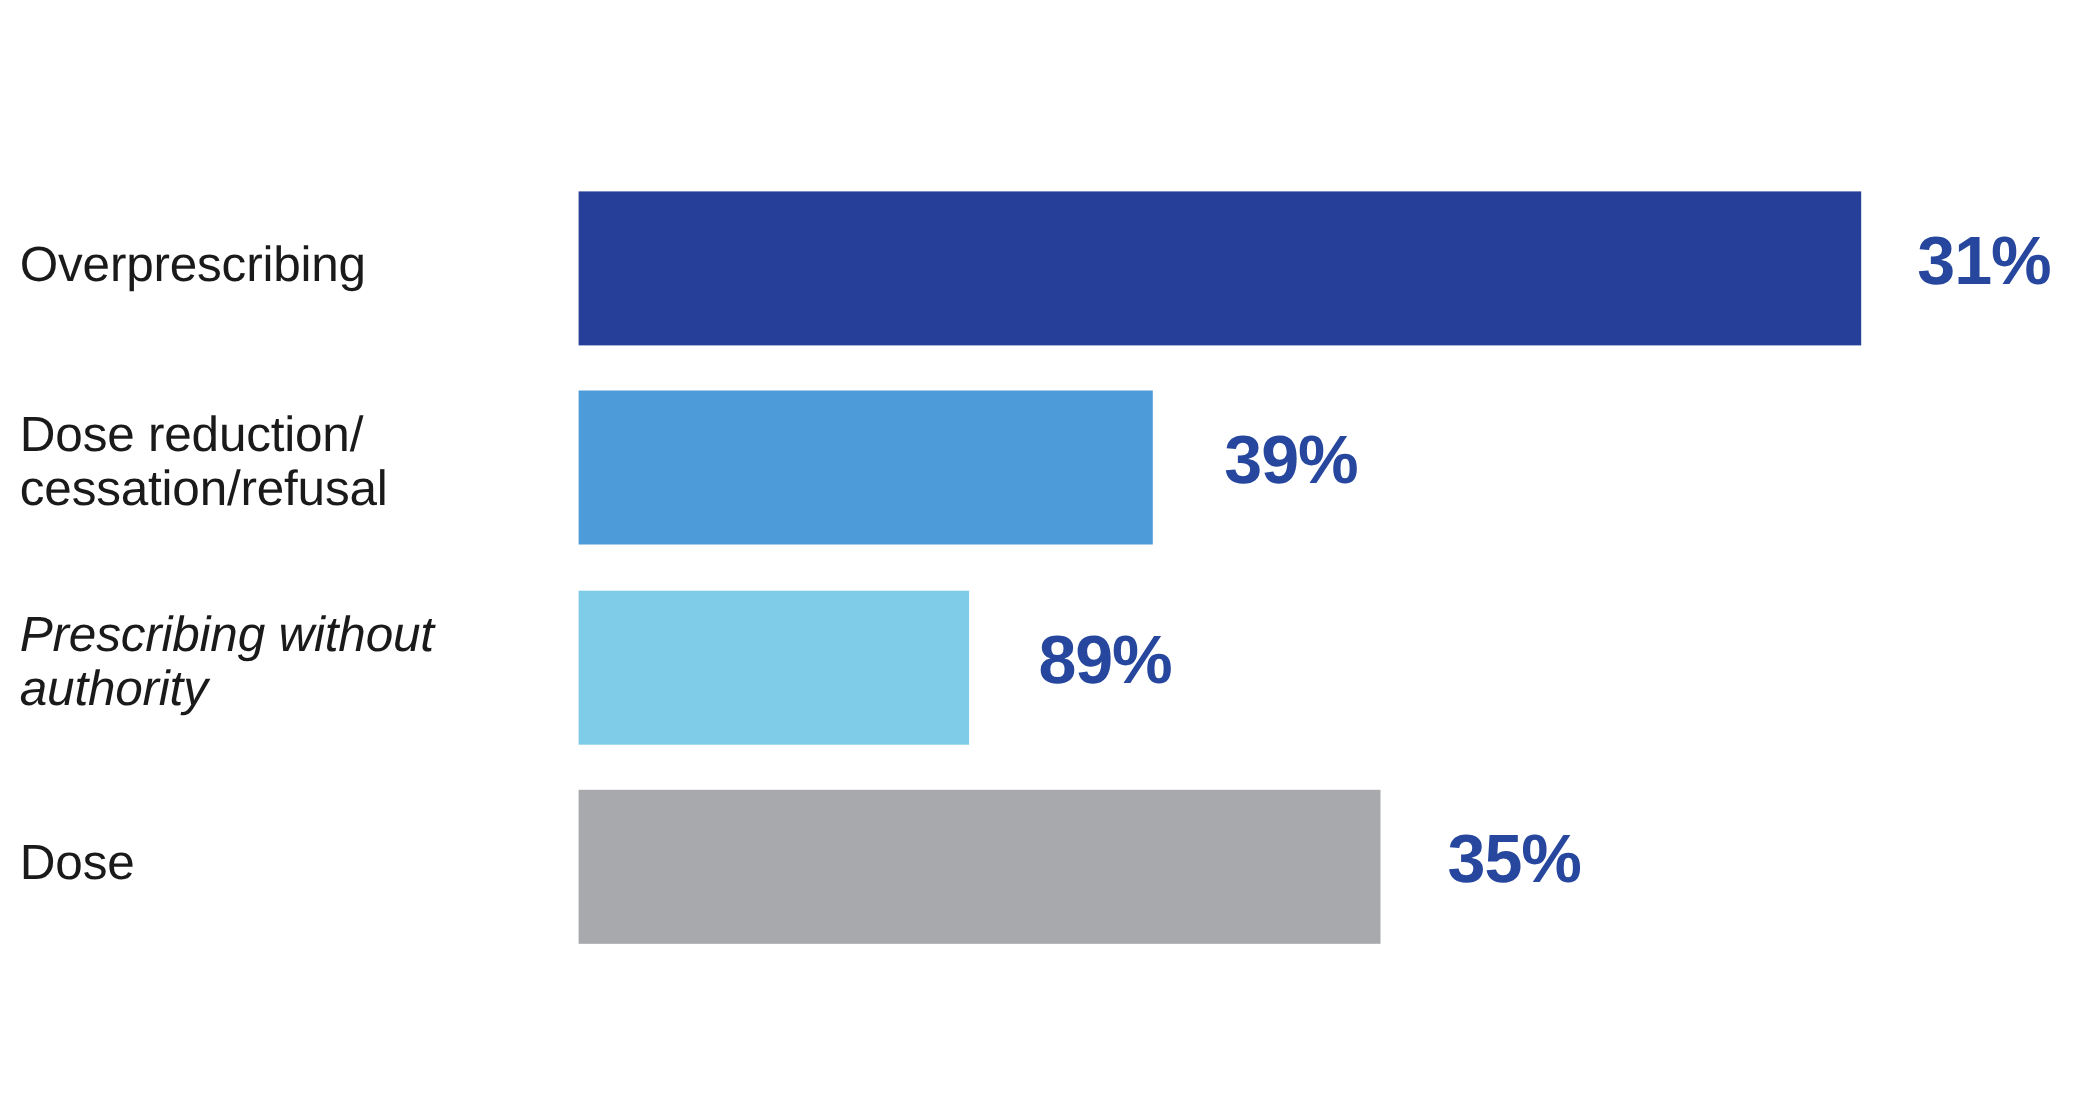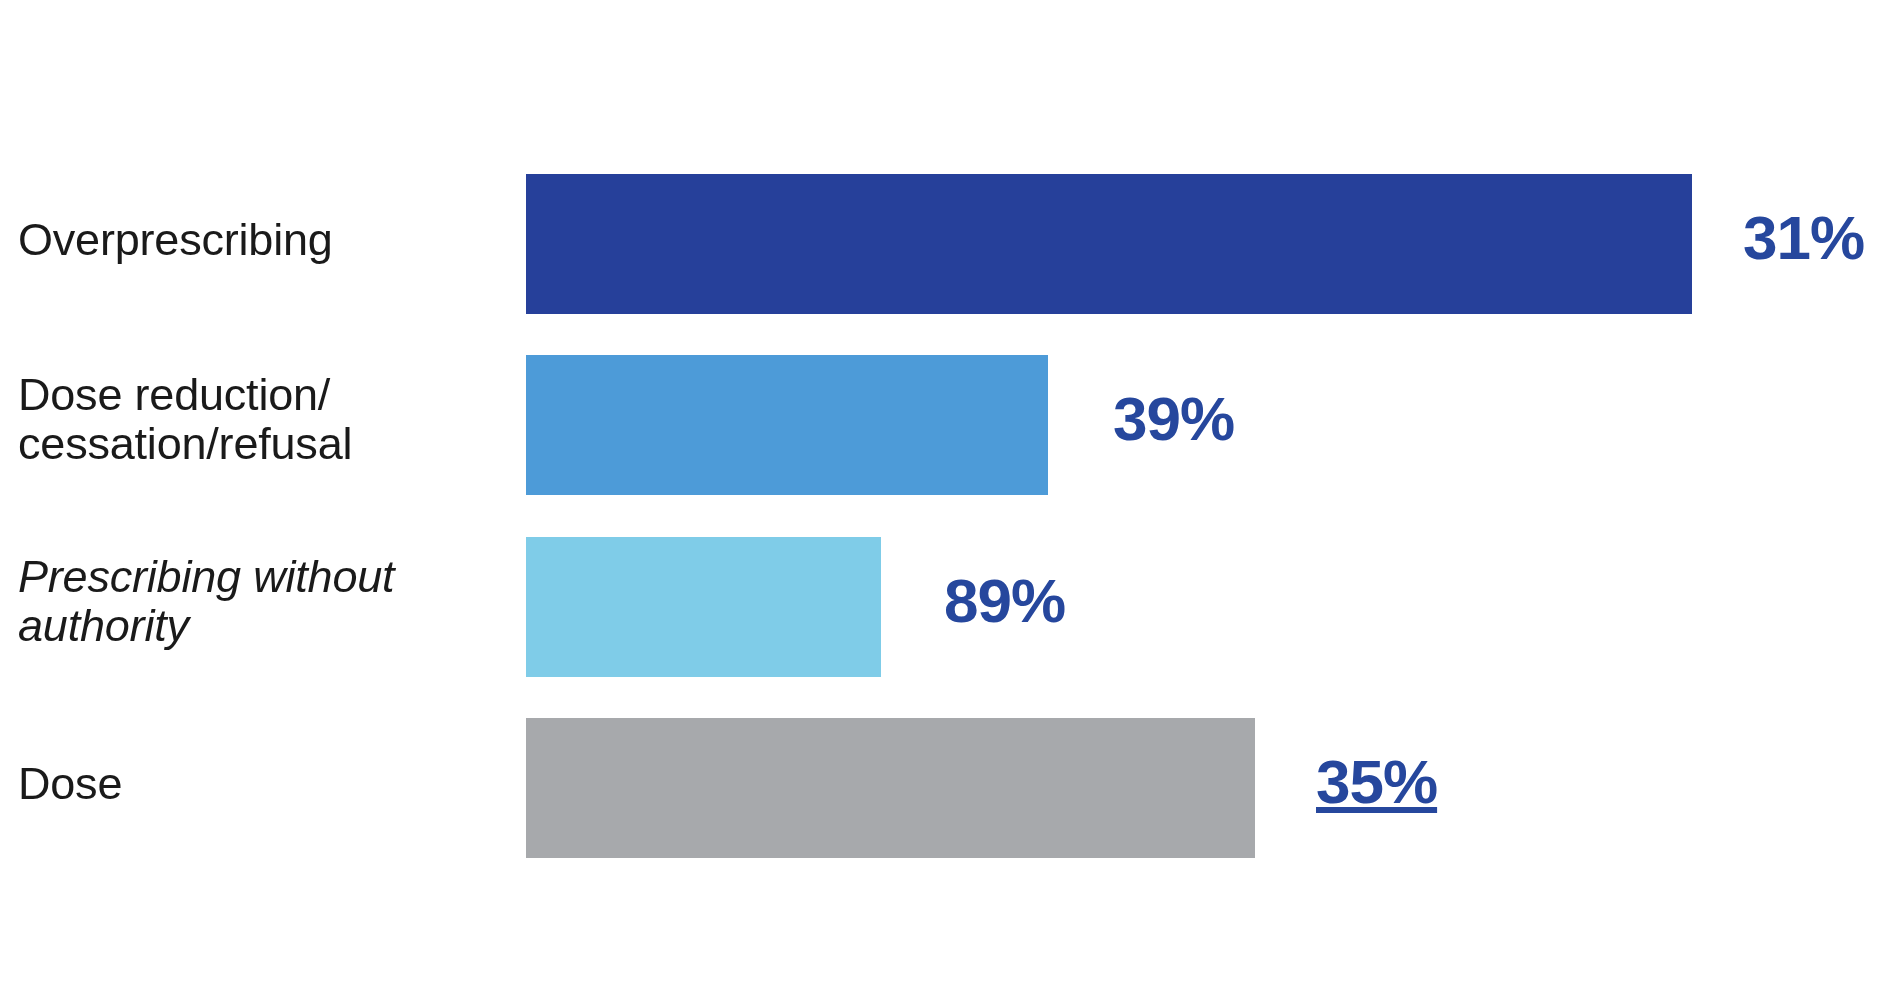--- a/index.html
+++ b/index.html
@@ -112,17 +112,17 @@
         <span class="bar-fill" style="background: rgb(127, 204, 232);"></span>
       </div>
       <div class="bar-value" style="left: 944px; color: rgb(38, 71, 157);">89%</div>
     </div>
 
     <div class="bar-row" style="top: 718px;">
       <div class="cat-label one-line" style="color: rgb(26, 26, 26);">Dose</div>
       <div class="bar-track" style="width: 729px;">
         <span class="bar-fill" style="background: rgb(167, 169, 172);"></span>
       </div>
-      <div class="bar-value" style="left: 1316px; color: rgb(38, 71, 157); text-decoration: underline;">35%</div>
+      <div class="bar-value" style="left: 1316px; color: rgb(38, 71, 157);">35%</div>
     </div>
 
   </div>
 </div>
 
 </body></html>

